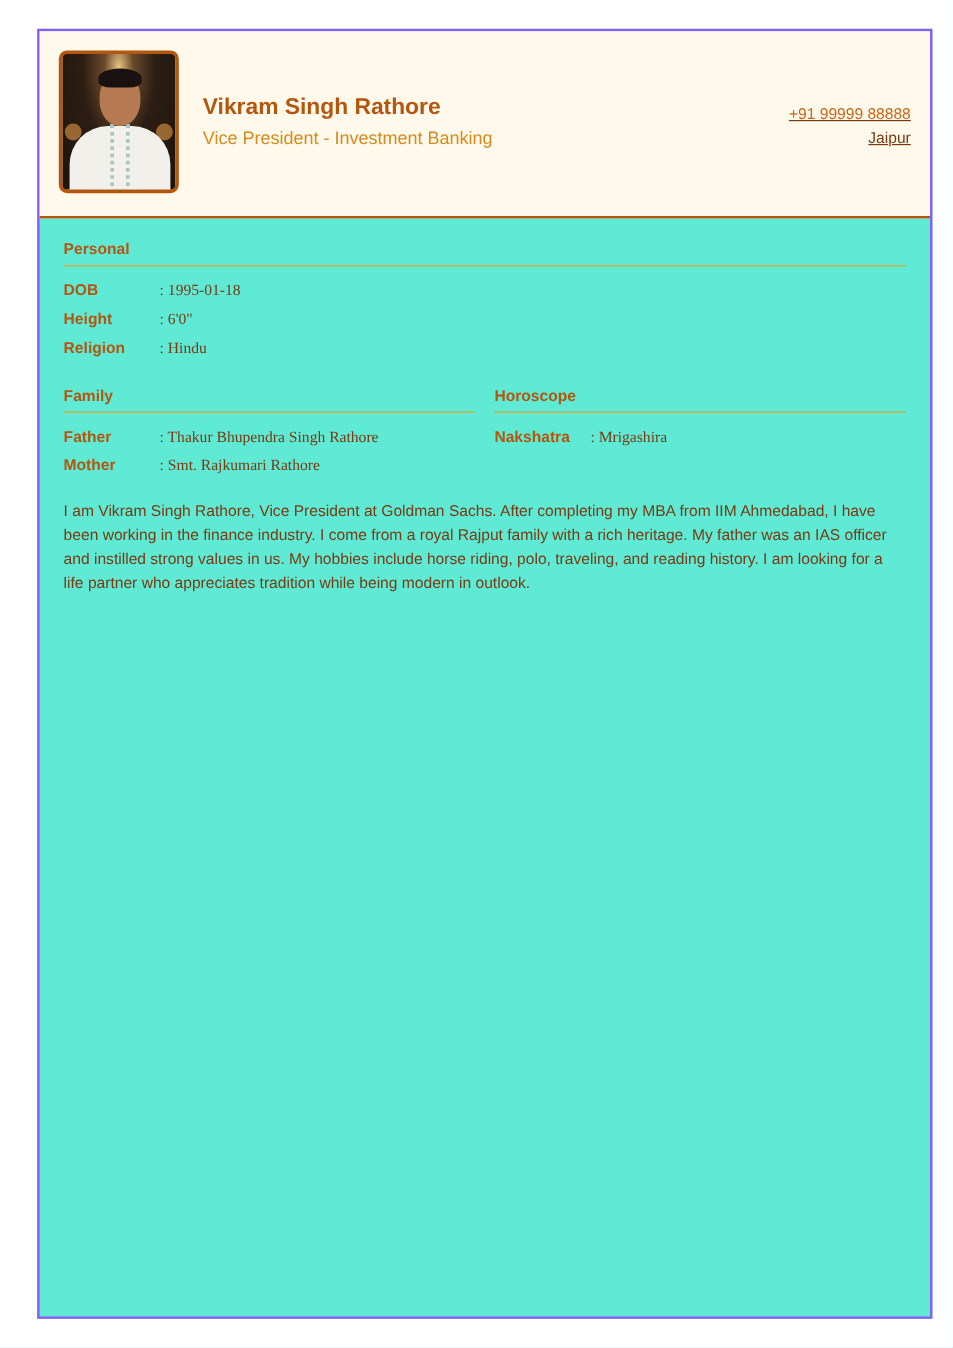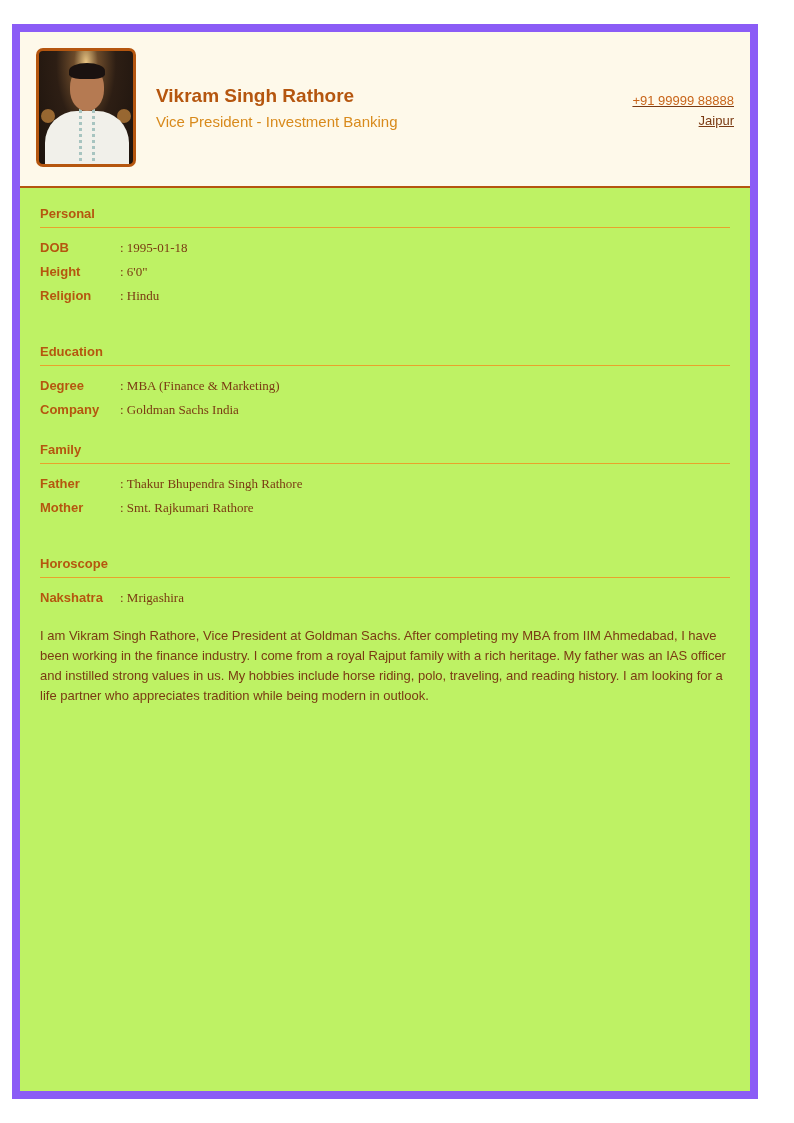--- a/index.html
+++ b/index.html
@@ -2,24 +2,24 @@
 <html><head>
   <meta charset="utf-8">
   <style>
     * { box-sizing: border-box; margin: 0; padding: 0; }
     html, body {
       width: 794px; height: 1123px; background: #ffffff;
       font-family: "Liberation Sans", "DejaVu Sans", sans-serif;
       color: #7a3a12;
     }
     .page {
-      position: absolute; left: 12px; top: 24px;
+      position: absolute; left: 31px; top: 24px;
       width: 746px; height: 1075px;
-      border: 8px solid #8b5cf6;
-      background: #bef264;
+      border: 2px solid #8b5cf6;
+      background: #5eead4;
     }
     .header {
       height: 156px;
       background: #fef9ea;
       border-bottom: 2px solid #b5560f;
       position: relative;
     }
     .photo {
       position: absolute; left: 16px; top: 16px;
       width: 100px; height: 119px;
@@ -55,21 +55,21 @@
       font-size: 15px; color: #d88a1c;
     }
     .contact {
       position: absolute; right: 16px; top: 59px; text-align: right;
       font-size: 13px; line-height: 20px; text-decoration: underline;
     }
     .phone { color: #c8651a; }
     .city { color: #7a3a12; }
 
     .content { padding: 18px 20px 0 20px; }
-    .grid { display: flex; gap: 16px; flex-direction: column; }
+    .grid { display: flex; gap: 16px; }
     .col { flex: 1; }
     .section { margin-bottom: 16px; }
     .sec-title {
       font-size: 13px; font-weight: bold; color: #b5560f;
       padding-bottom: 6px; border-bottom: 1px solid #e8a22c;
       margin-bottom: 12px;
     }
     .row { display: flex; font-size: 13px; line-height: 16px; margin-bottom: 8px; }
     .row .lbl { width: 80px; font-weight: bold; color: #b5560f; }
     .row .val { color: #7a3a12; font-family: Liberation Serif, serif; }
@@ -106,31 +106,20 @@
         </div>
         <div class="row">
           <span class="lbl">Height</span>
           <span class="val">: 6'0"</span>
         </div>
         <div class="row">
           <span class="lbl">Religion</span>
           <span class="val">: Hindu</span>
         </div>
       </div>
-      <div class="col section">
-        <div class="sec-title">Education</div>
-        <div class="row">
-          <span class="lbl">Degree</span>
-          <span class="val">: MBA (Finance &amp; Marketing)</span>
-        </div>
-        <div class="row">
-          <span class="lbl">Company</span>
-          <span class="val">: Goldman Sachs India</span>
-        </div>
-      </div>
     </div>
 
     <div class="grid">
       <div class="col section">
         <div class="sec-title">Family</div>
         <div class="row">
           <span class="lbl">Father</span>
           <span class="val">: Thakur Bhupendra Singh Rathore</span>
         </div>
         <div class="row">

